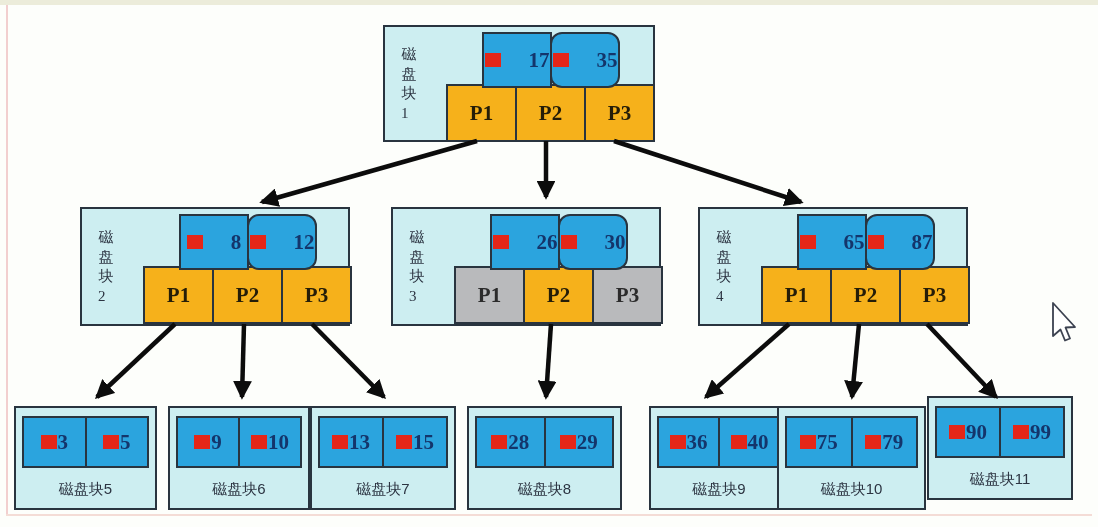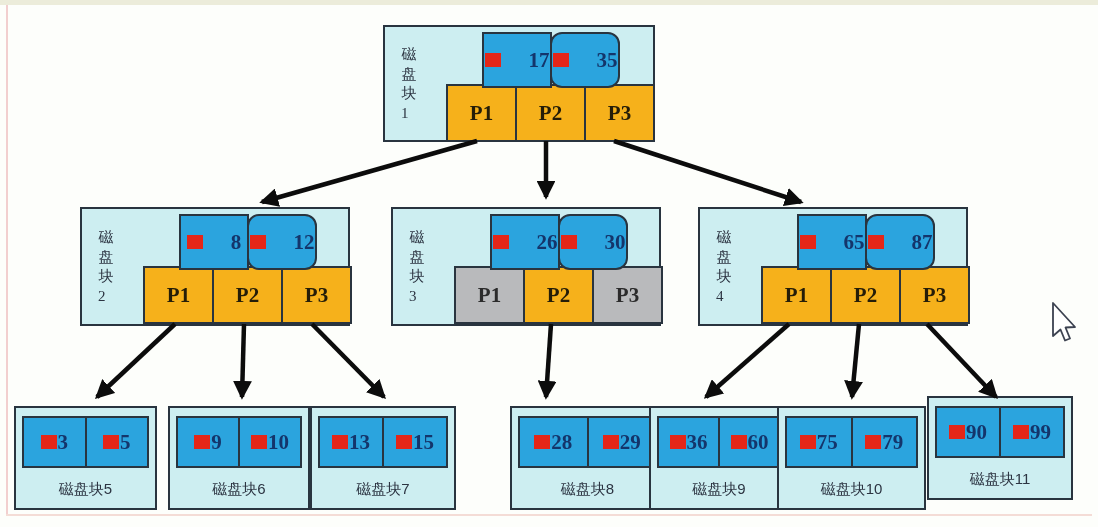--- a/index.html
+++ b/index.html
@@ -208,21 +208,21 @@
           <span class="keynum">13</span>
         </div>
       <div class="leafcell">
           <span class="redsq"></span>
           <span class="keynum">15</span>
         </div>
     </div>
     <div class="leaflabel">磁盘块7</div>
   </div>
 
-  <div class="leaf" style="left:467px;top:406px;width:155px;margin-left:43px;">
+  <div class="leaf" style="left:467px;top:406px;width:155px;">
     <div class="leafkeys">
       <div class="leafcell">
           <span class="redsq"></span>
           <span class="keynum">28</span>
         </div>
       <div class="leafcell">
           <span class="redsq"></span>
           <span class="keynum">29</span>
         </div>
     </div>
@@ -230,21 +230,21 @@
   </div>
 
   <div class="leaf" style="left:649px;top:406px;width:140px;">
     <div class="leafkeys">
       <div class="leafcell">
           <span class="redsq"></span>
           <span class="keynum">36</span>
         </div>
       <div class="leafcell">
           <span class="redsq"></span>
-          <span class="keynum">60</span>
+          <span class="keynum">40</span>
         </div>
     </div>
     <div class="leaflabel">磁盘块9</div>
   </div>
 
   <div class="leaf" style="left:777px;top:406px;width:149px;">
     <div class="leafkeys">
       <div class="leafcell">
           <span class="redsq"></span>
           <span class="keynum">75</span>

